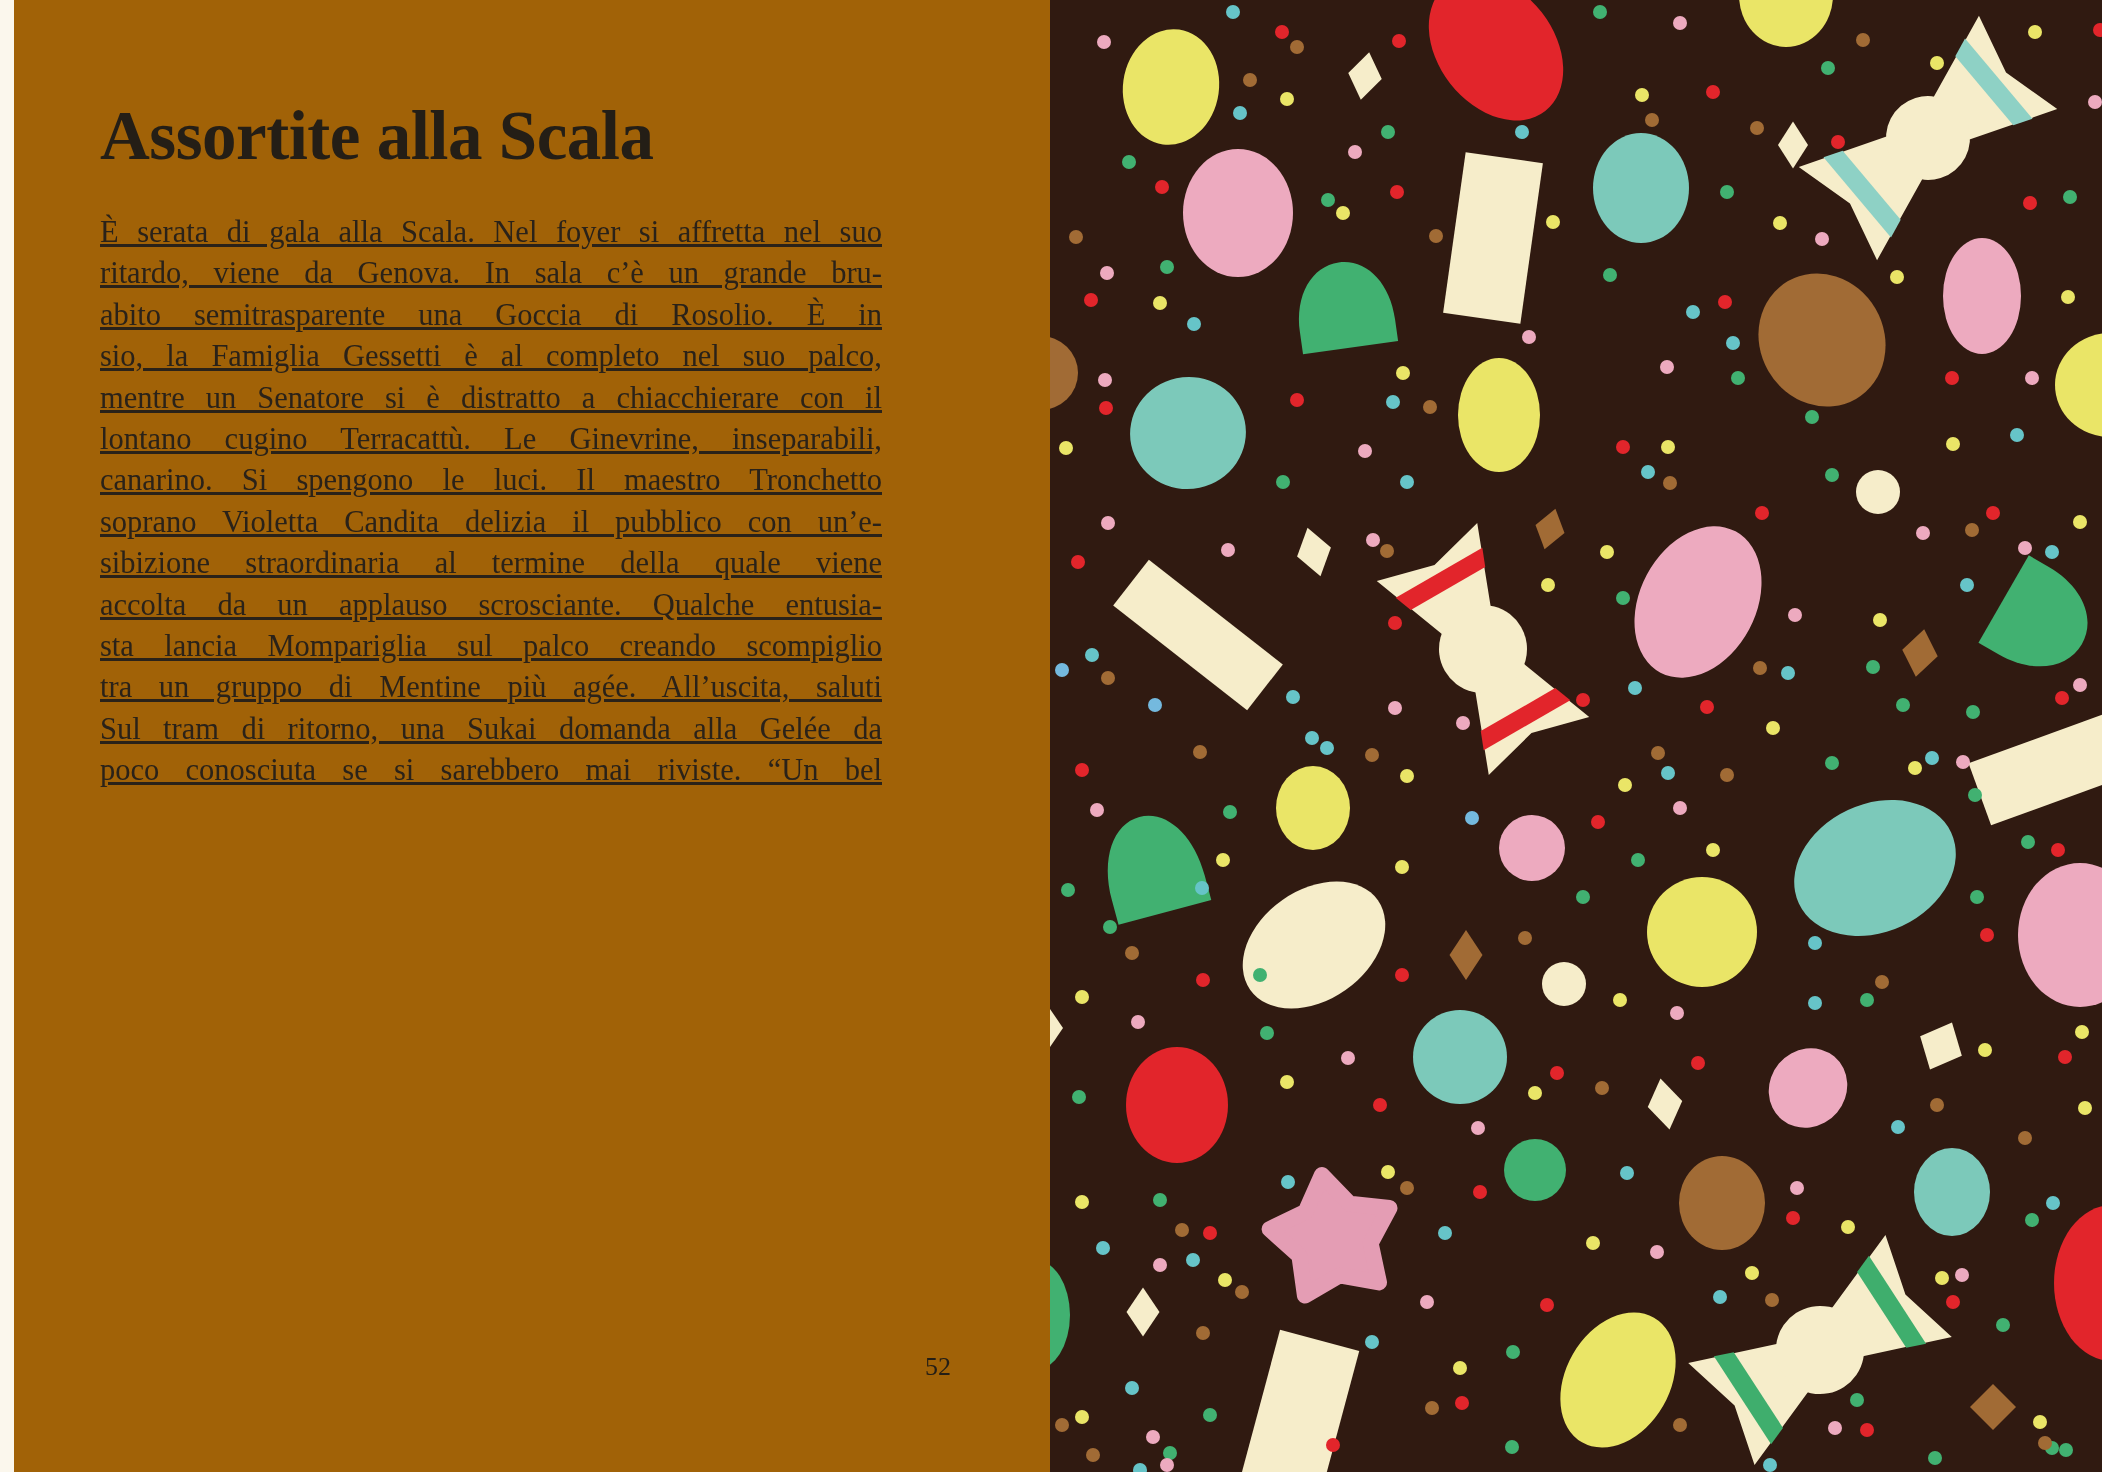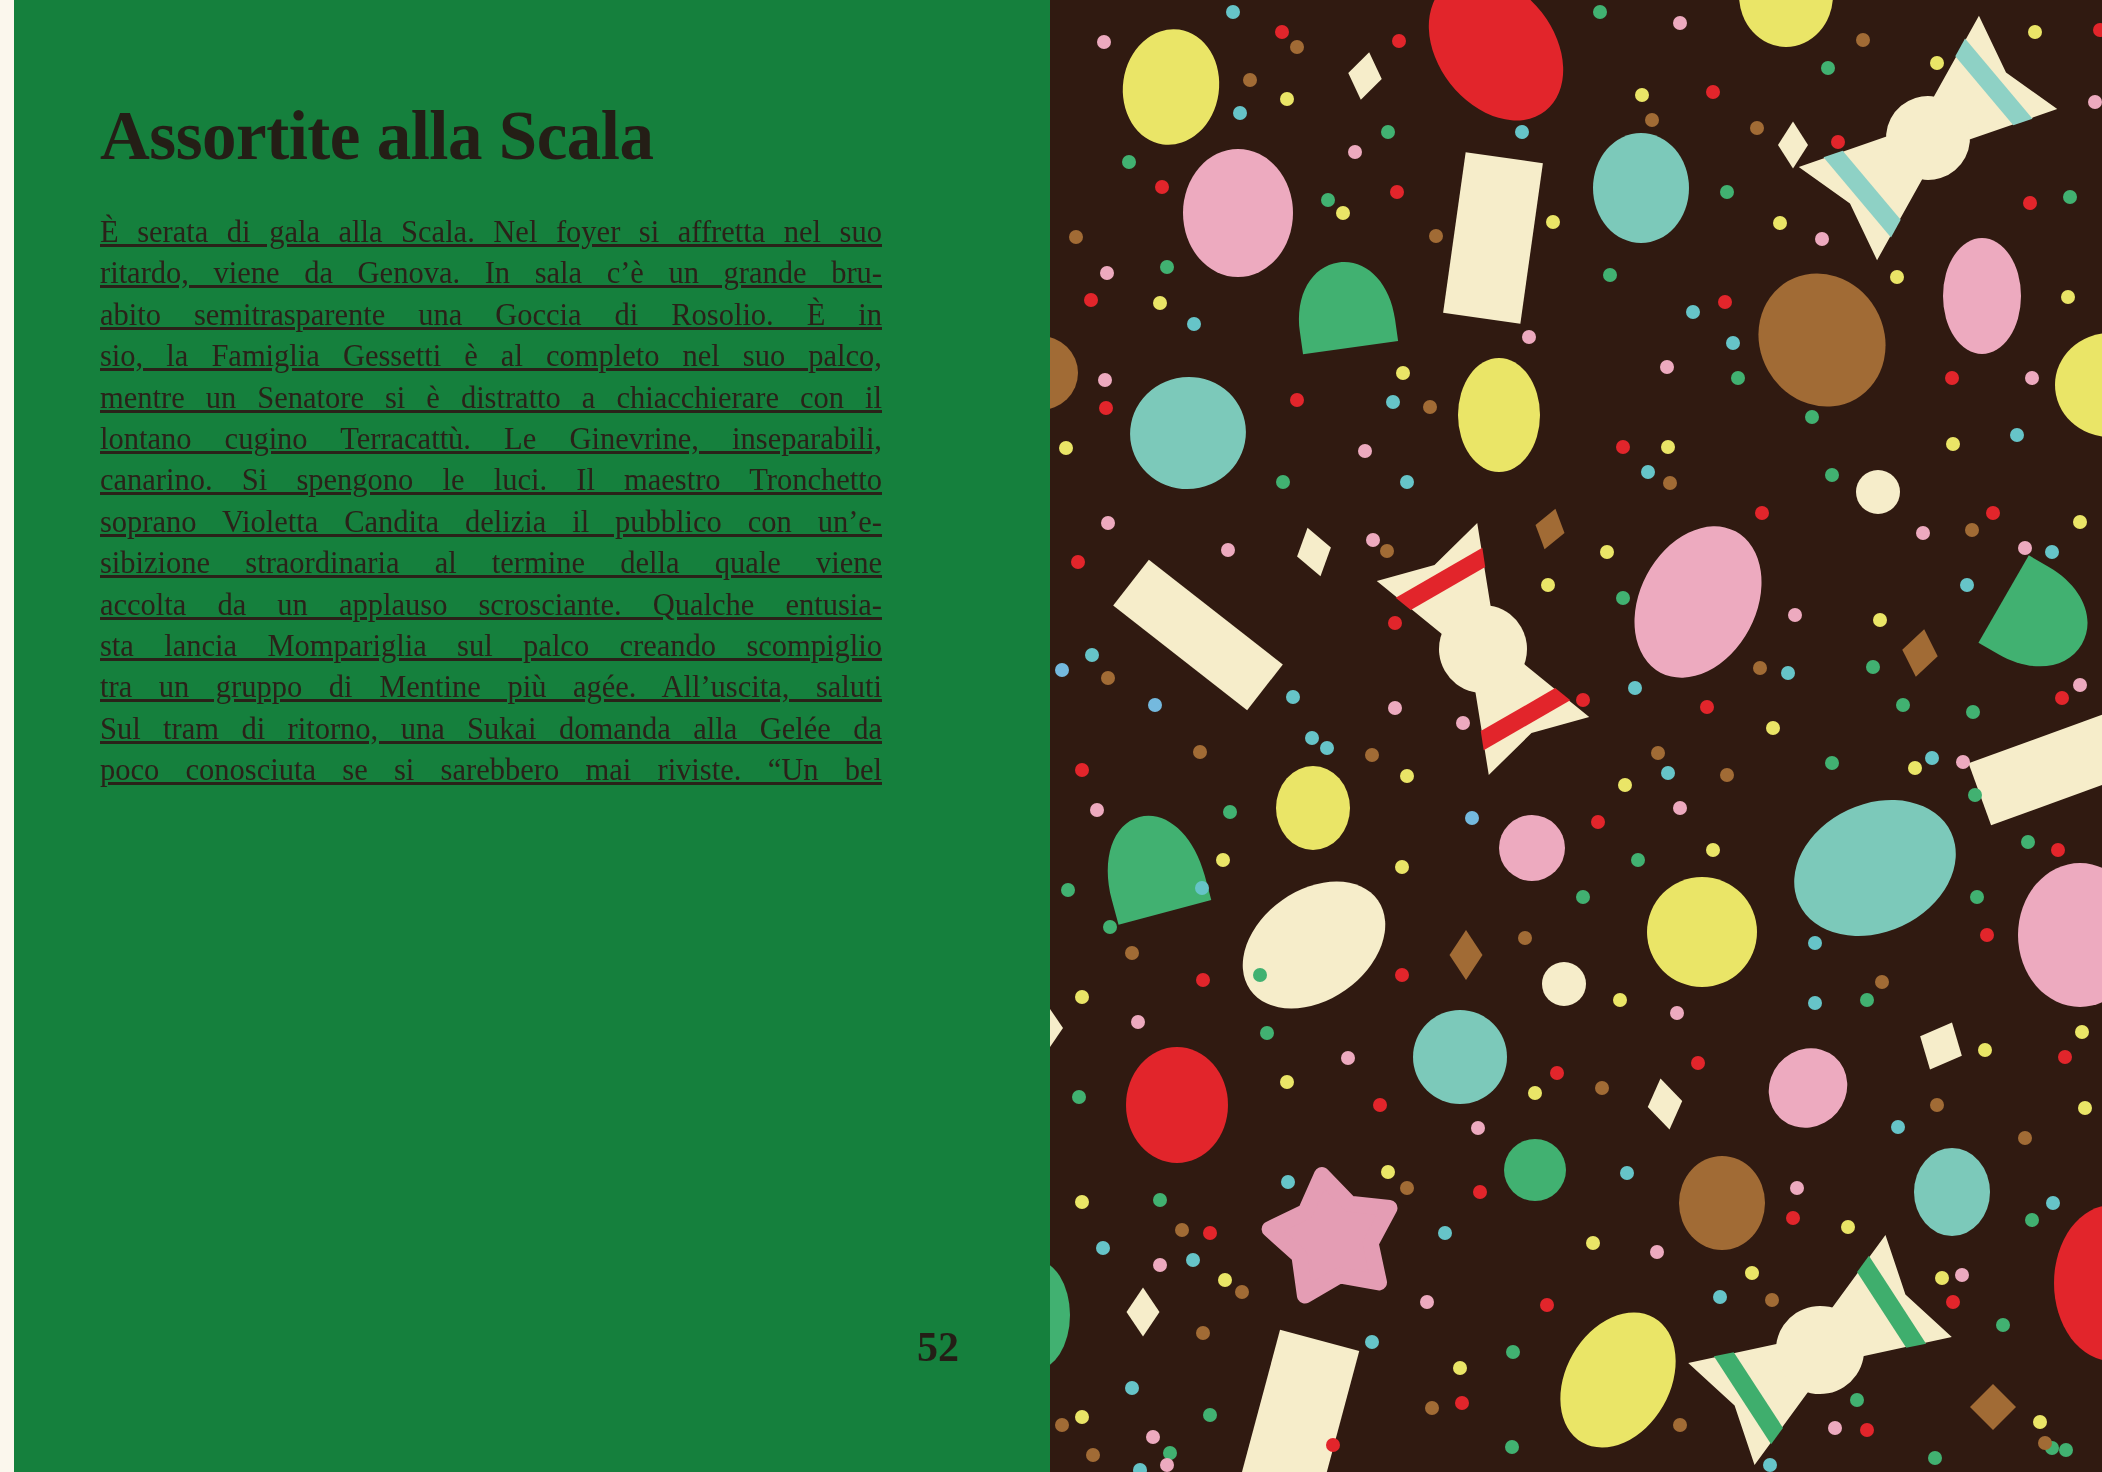--- a/index.html
+++ b/index.html
@@ -1,19 +1,19 @@
 <!DOCTYPE html>
 <html><head>
 <meta charset="utf-8">
 <style>
   html,body{margin:0;padding:0;}
   #stage{
     position:relative;
     width:2102px;height:1472px;
-    background:#15803d;
+    background:#a16207;
     overflow:hidden;
     font-family:"Liberation Serif","DejaVu Serif",serif;
   }
   #page-edge{
     position:absolute;left:0;top:0;width:14px;height:1472px;
     background:#fbf7ed;
   }
   #left-page{
     position:absolute;left:0;top:0;width:1050px;height:1472px;
   }
@@ -25,22 +25,22 @@
   #body-text{
     position:absolute;left:100px;top:212px;width:782px;
     font-size:30.5px;color:#2a2219;
   }
   #body-text .bline{
     height:41.4px;line-height:41.4px;white-space:nowrap;
     text-align:justify;text-align-last:justify;text-decoration:underline;
   }
   #body-text .bline.last{text-align-last:left;}
   #page-number{
-    position:absolute;left:888px;top:1323px;width:100px;
-    text-align:center;font-size:42px;font-weight:700;color:#241e16;
+    position:absolute;left:888px;top:1352px;width:100px;
+    text-align:center;font-size:26px;font-weight:400;color:#241e16;
   }
   #candy-panel{
     position:absolute;left:1050px;top:0;width:1052px;height:1472px;
     display:block;
   }
 </style>
 </head>
 <body>
 
 <div id="stage">

